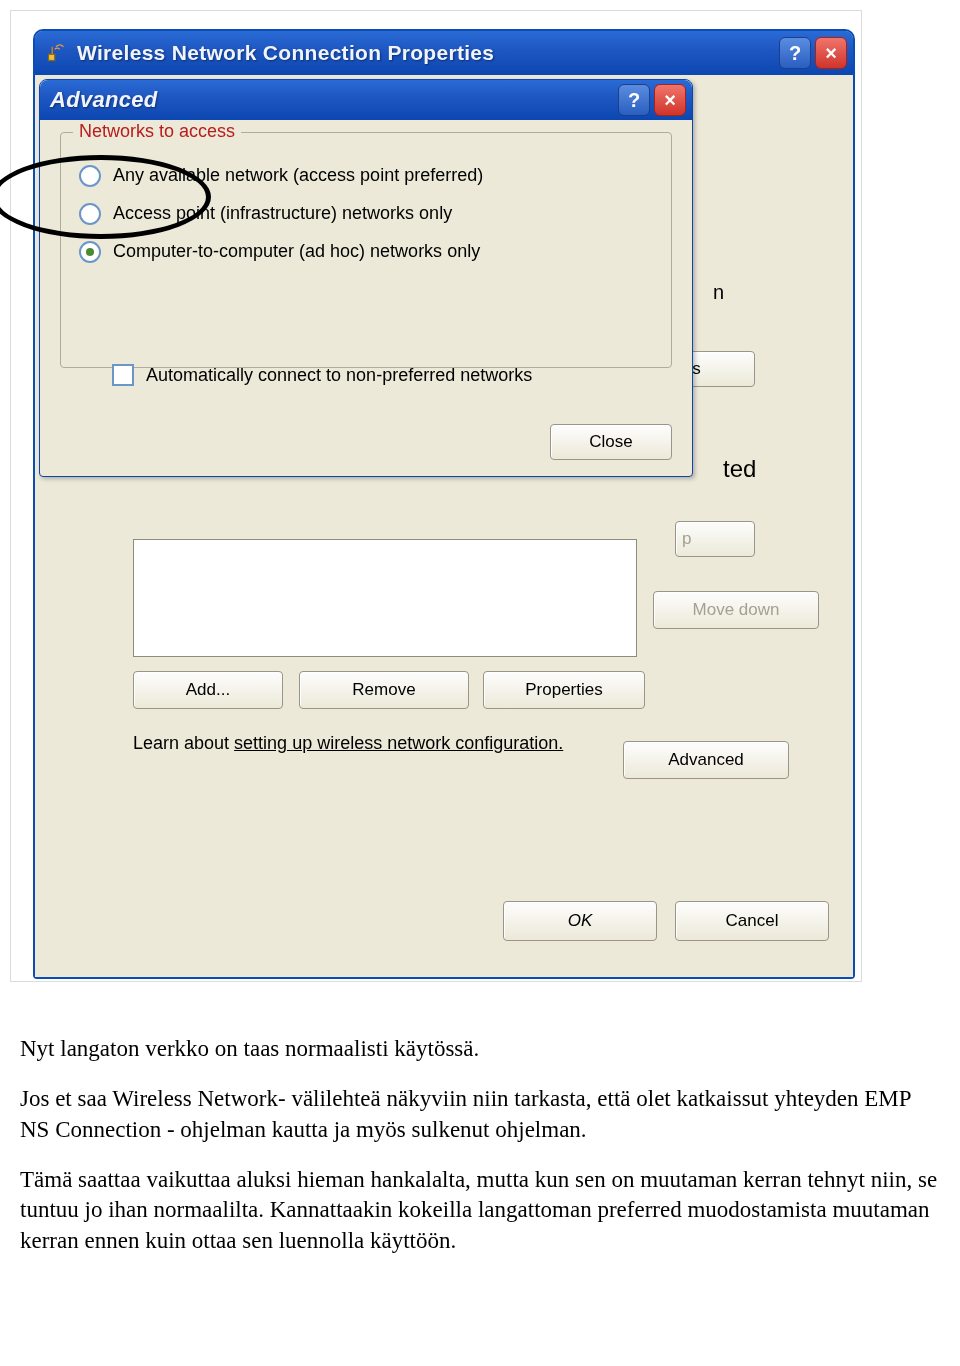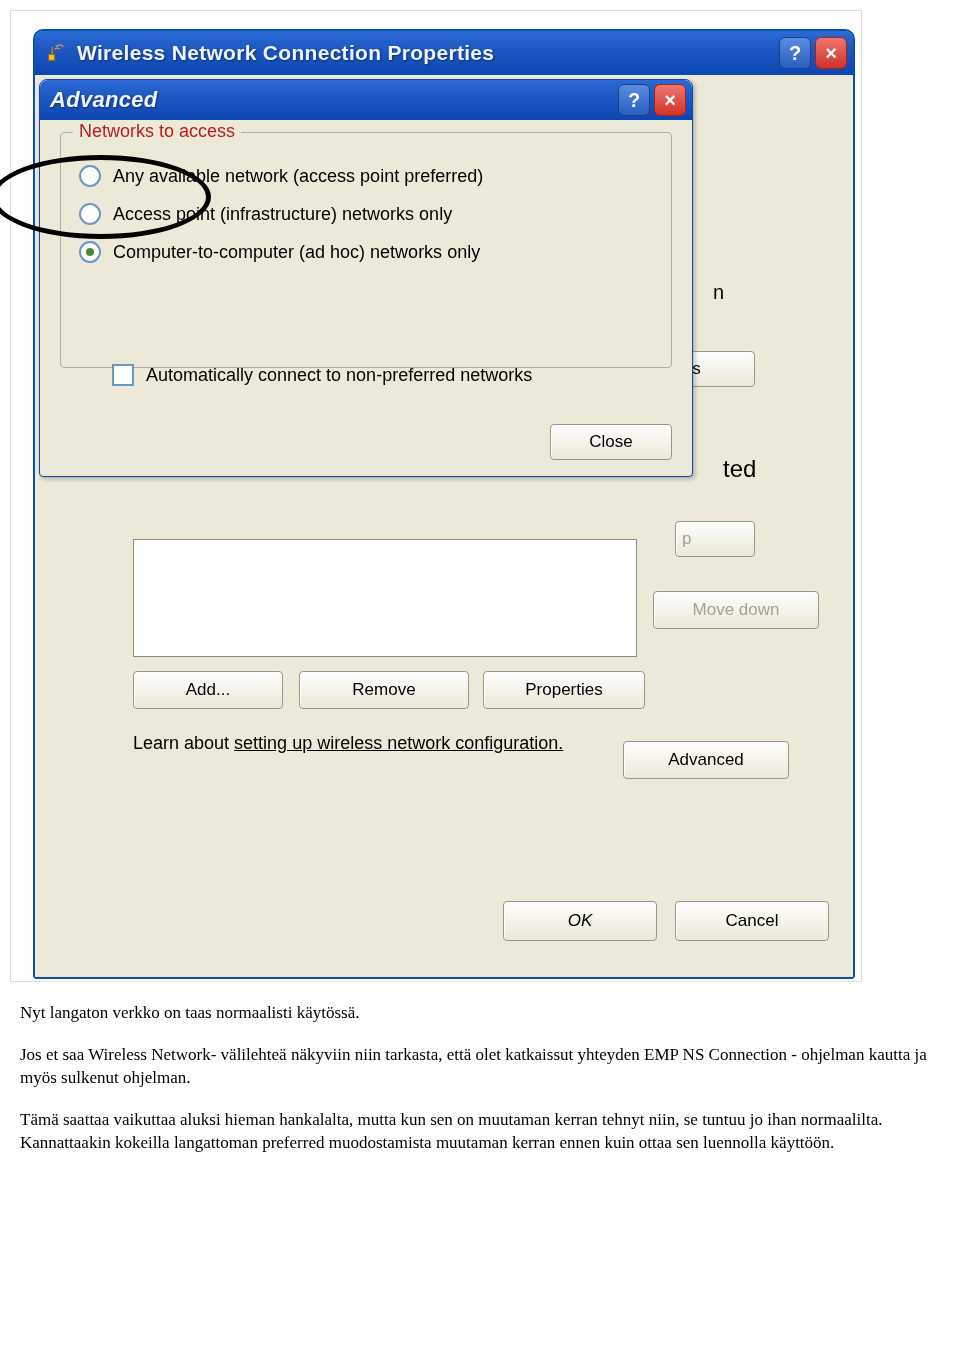--- a/index.html
+++ b/index.html
@@ -90,21 +90,21 @@
   .groupbox-label {
     position: absolute;
     top: -12px; left: 12px;
     background: #ece9d8;
     padding: 0 6px;
     color: #b91c1c;
     font-size: 18px;
   }
   .radio-group { padding: 24px 18px 8px 18px; }
   .radio-row {
-    display: flex; align-items: center;
+    display: flex; 
     padding: 8px 0;
     font-size: 18px;
     color: #000;
   }
   .radio-outer {
     width: 18px; height: 18px;
     border: 2px solid #6a96c8;
     border-radius: 50%;
     margin-right: 12px;
     display: flex; align-items: center; justify-content: center;
@@ -182,23 +182,23 @@
     left: -20px; top: 144px;
     width: 210px; height: 74px;
     border: 5px solid #000;
     border-radius: 50%;
     z-index: 10;
     pointer-events: none;
   }
 
   
   .body-text {
-    margin: 20px 20px 20px 20px;
+    margin: 52px 20px 20px 20px;
     font-family: "Times New Roman", serif;
-    font-size: 17px;
+    font-size: 23px;
     line-height: 1.32;
     max-width: 920px;
   }
   .body-text p { margin: 0 0 20px 0; }
 </style>
 </head>
 <body>
 
 <div class="stage">
 

